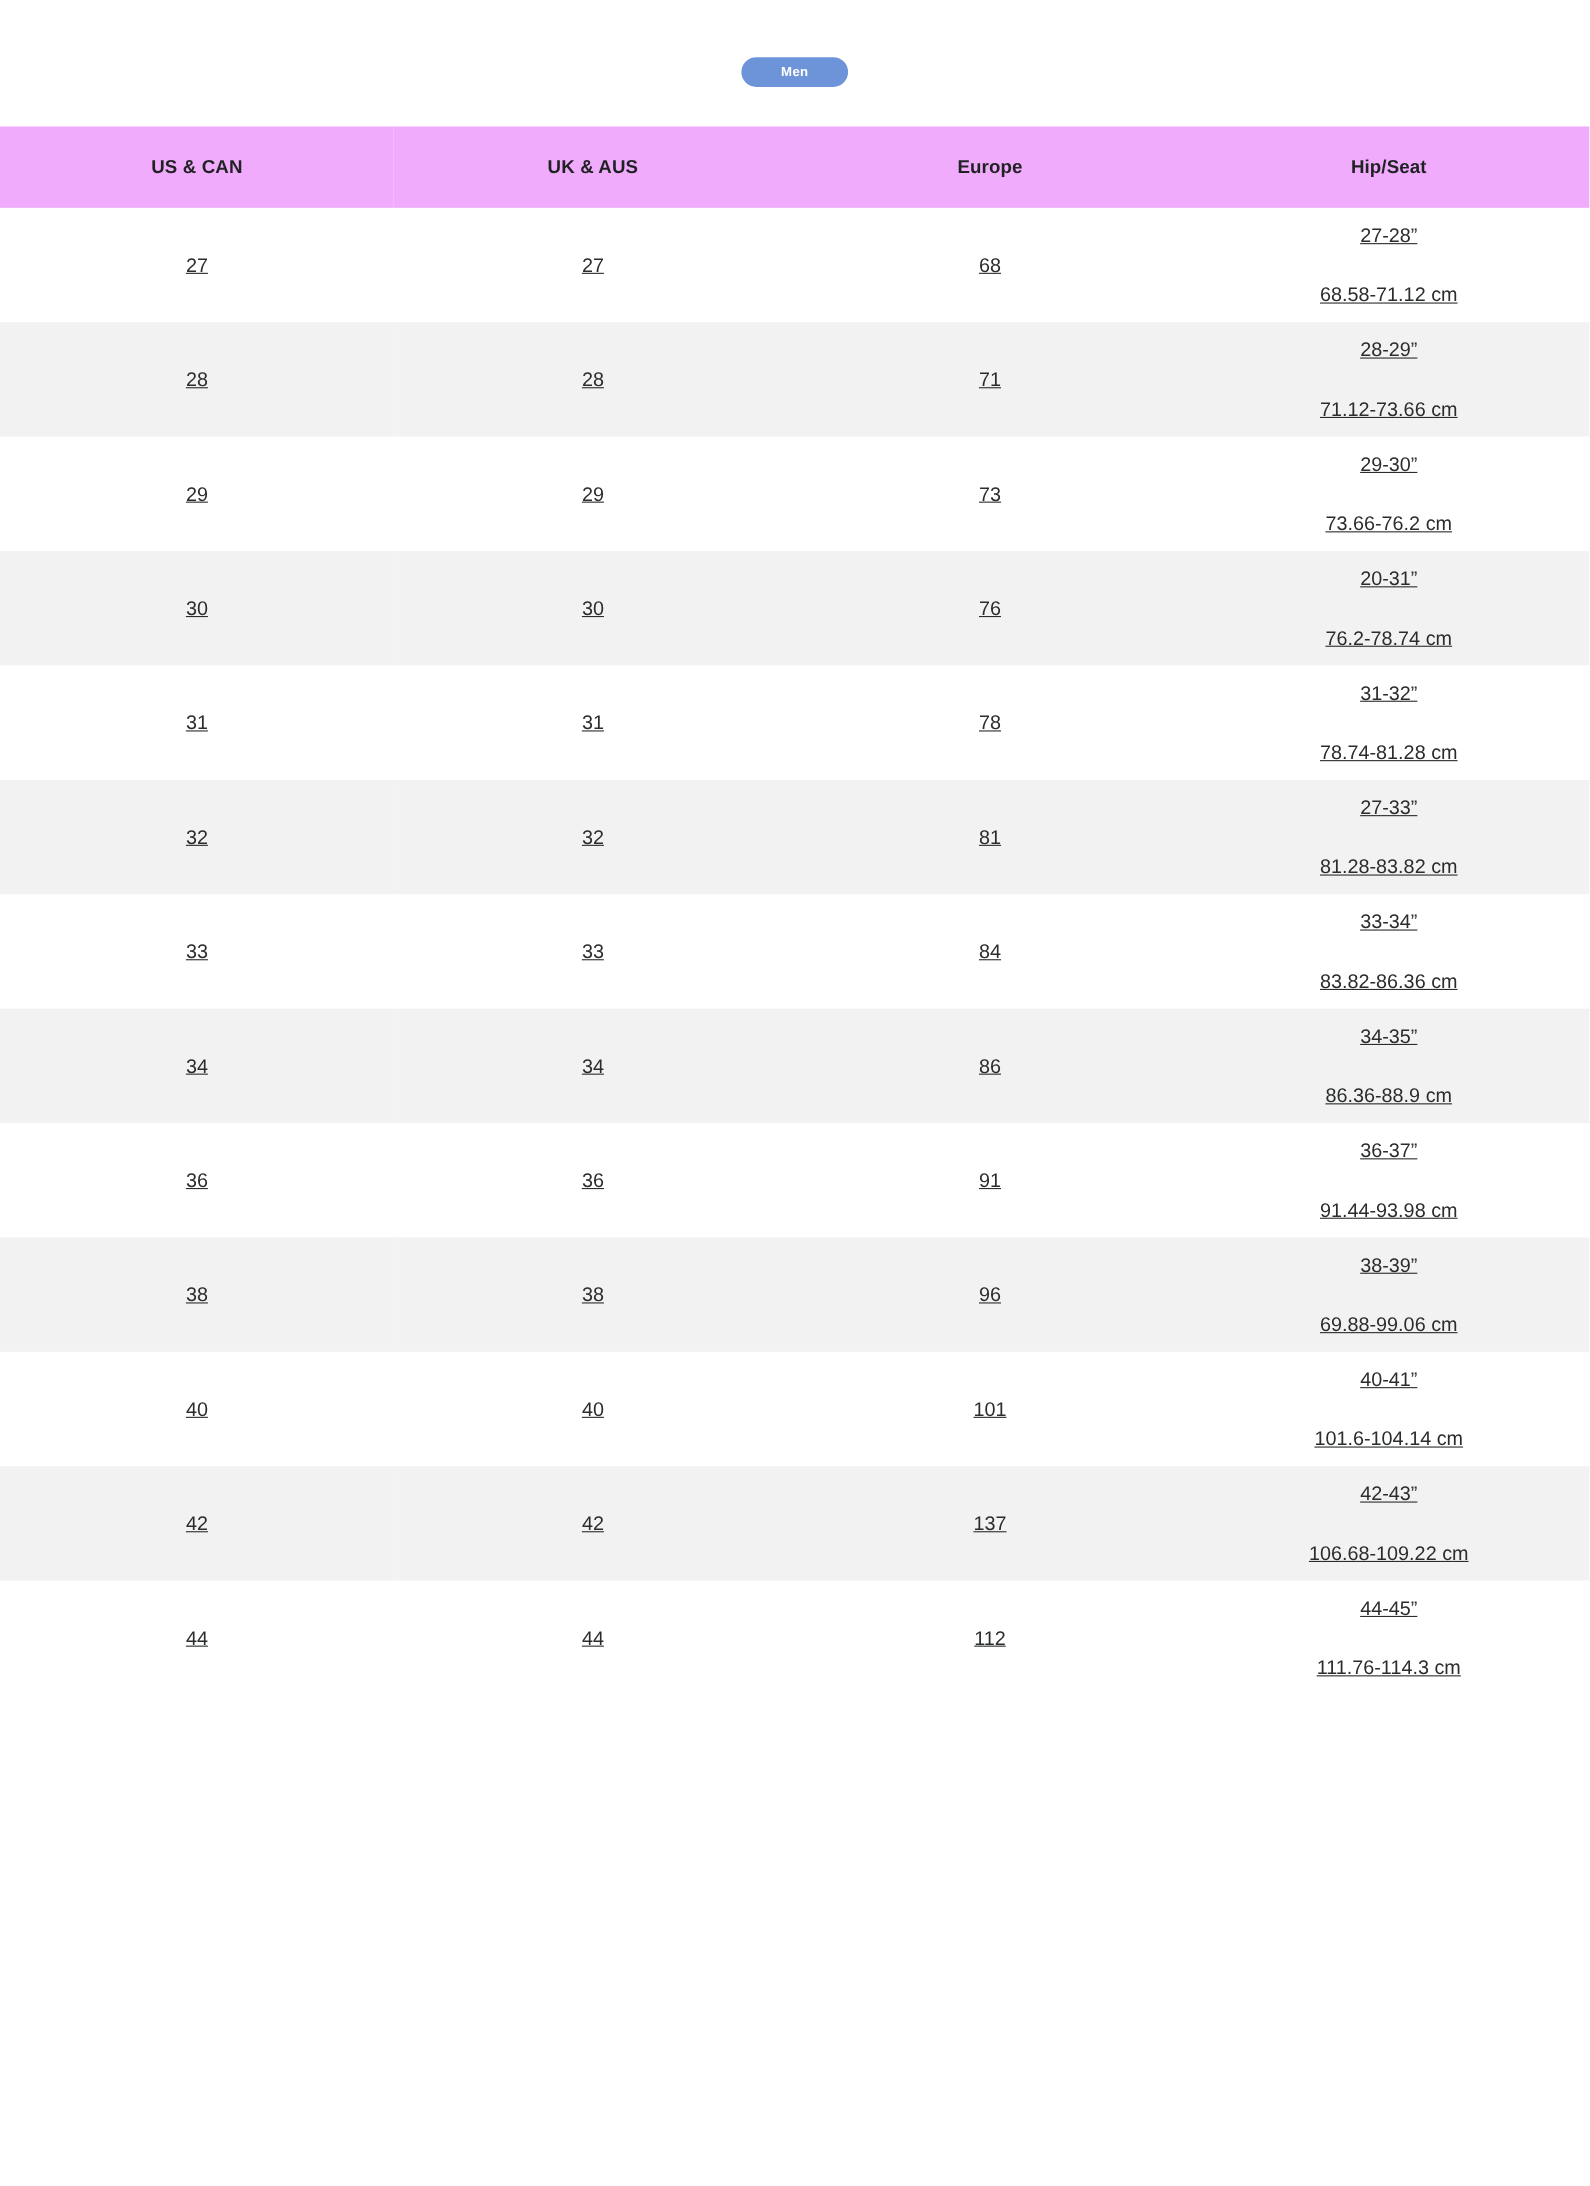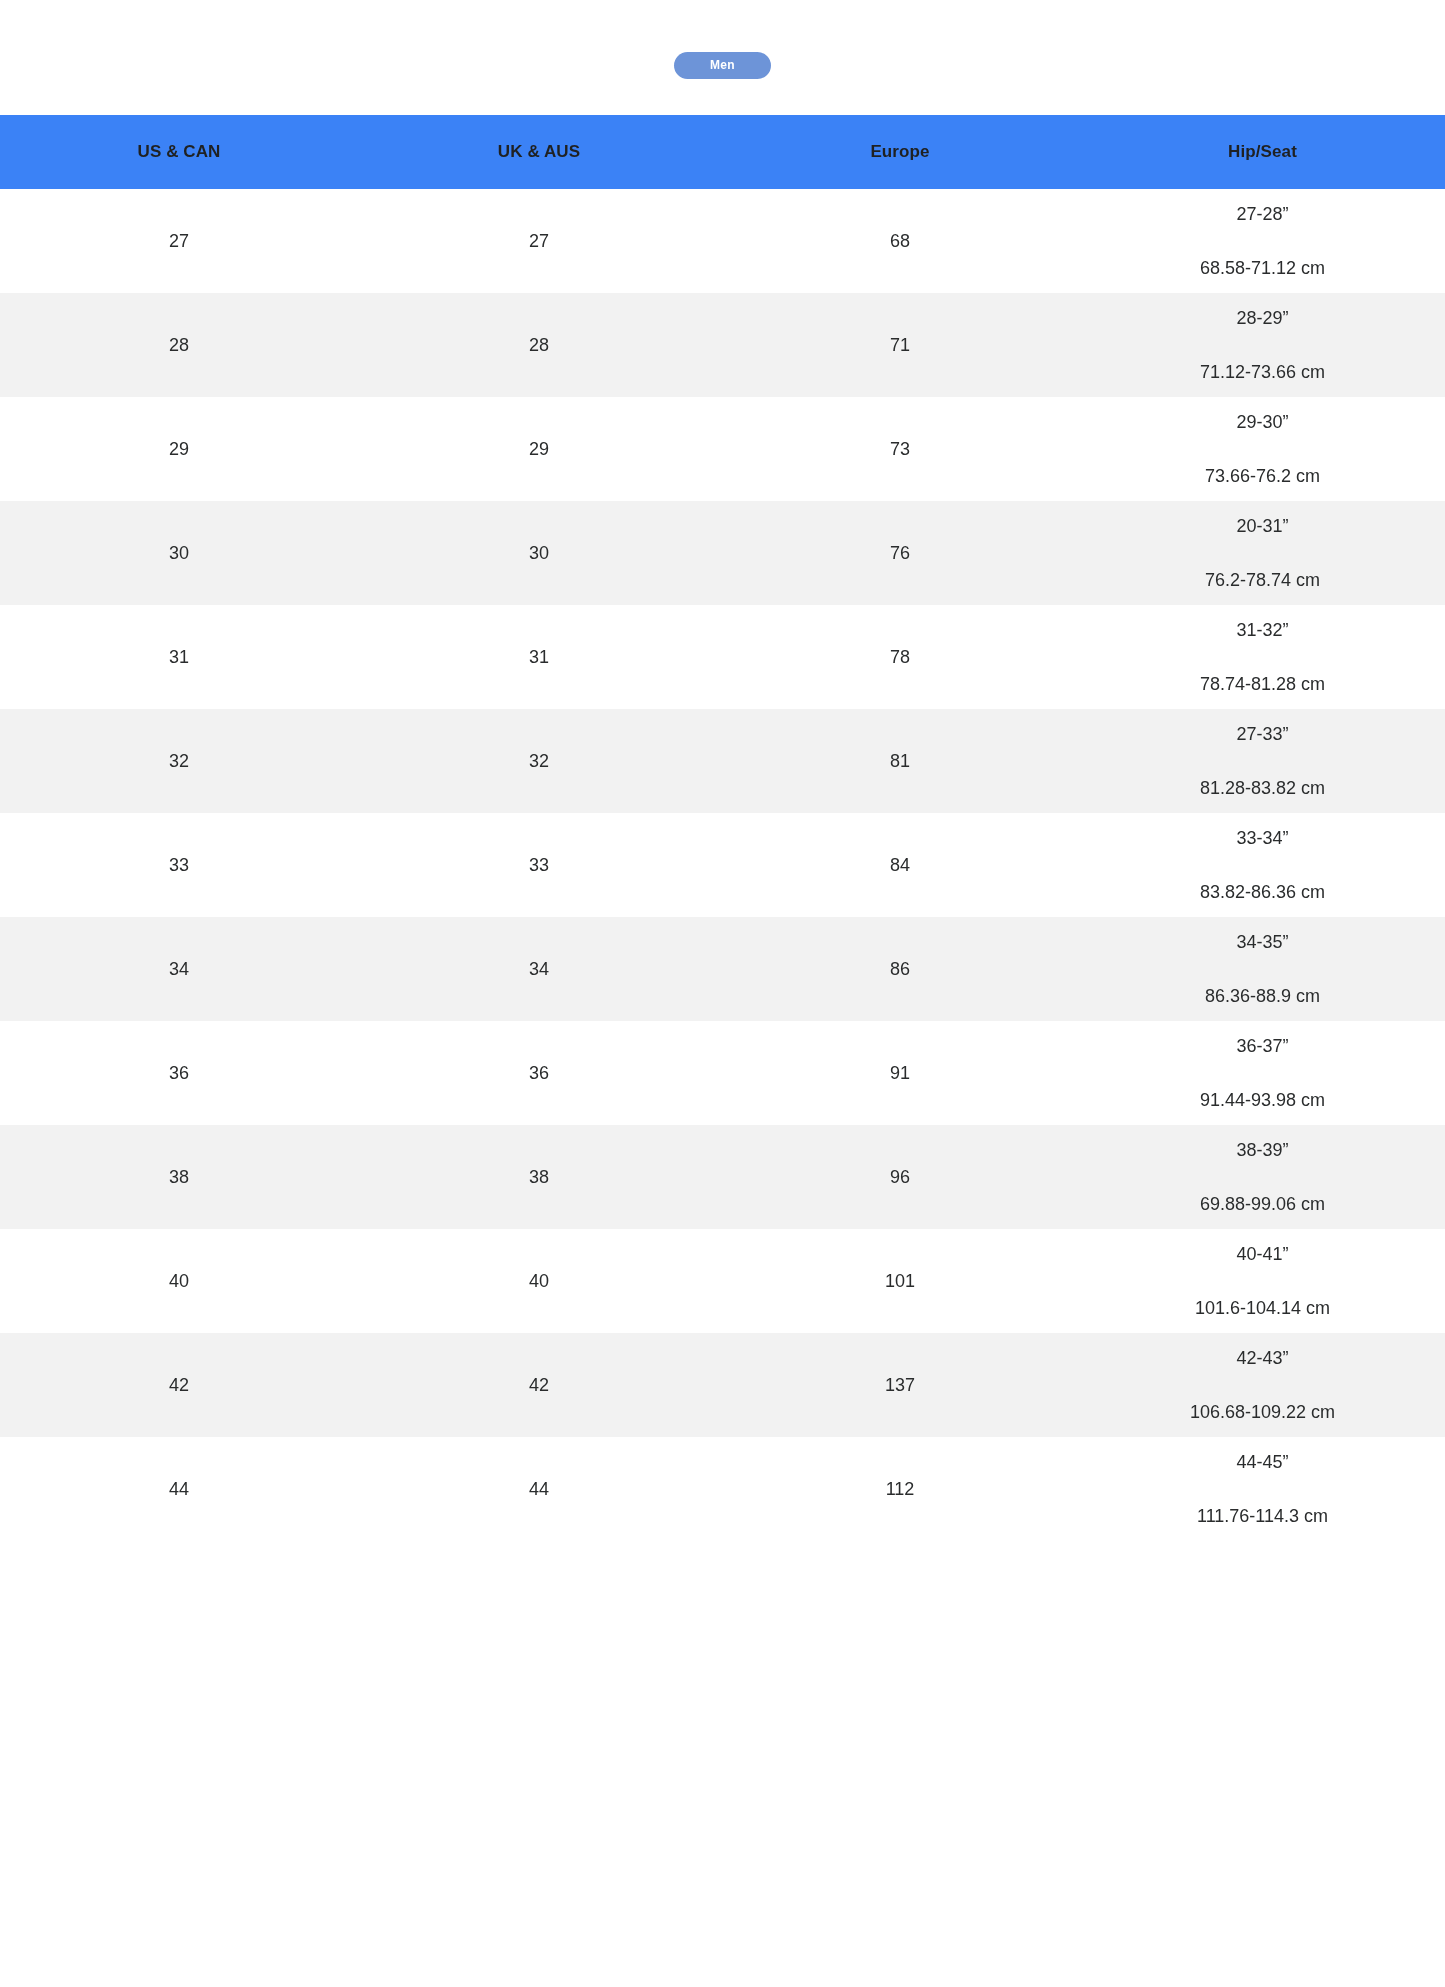--- a/index.html
+++ b/index.html
@@ -53,21 +53,21 @@
     border-collapse: collapse;
     table-layout: fixed;
     margin-top: 36px;
   }
   .size-table col.c1 { width: 358px; }
   .size-table col.c2 { width: 362px; }
   .size-table col.c3 { width: 360px; }
   .size-table col.c4 { width: 365px; }
 
   .size-table thead th {
-    background: #3b82f6;
+    background: #f0abfc;
     height: 74px;
     font-size: 17px;
     font-weight: 700;
     color: #1f2122;
     text-align: center;
     letter-spacing: 0.1px;
     padding: 0;
     vertical-align: middle;
   }
 
@@ -75,20 +75,21 @@
   .size-table tbody tr.odd  { background: #ffffff; }
   .size-table tbody tr.even { background: #f2f2f2; }
 
   .size-table tbody td {
     text-align: center;
     vertical-align: middle;
     font-size: 18px;
     font-weight: 400;
     color: #2a2c2d;
     padding: 0;
+    text-decoration: underline;
   }
 
   .hip-cell {
     line-height: 1;
   }
   .hip-in, .hip-cm {
     display: block;
     font-size: 18px;
     color: #2a2c2d;
     white-space: nowrap;

